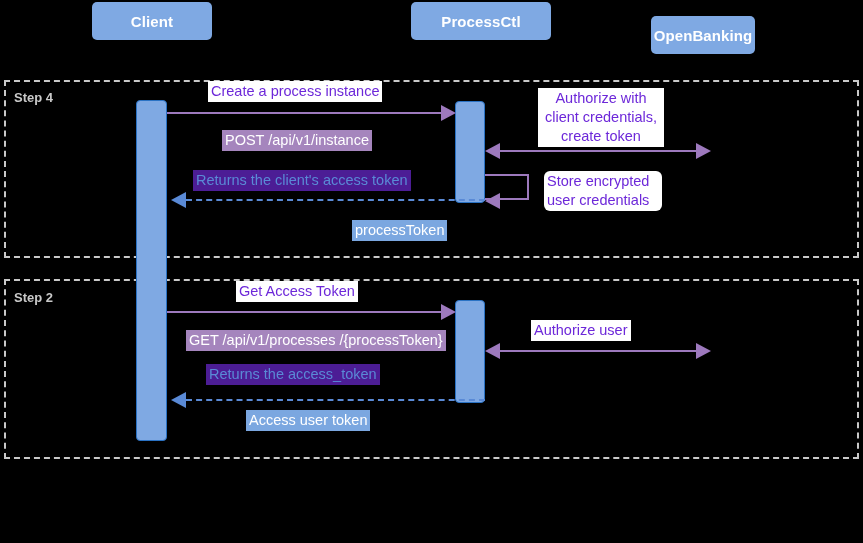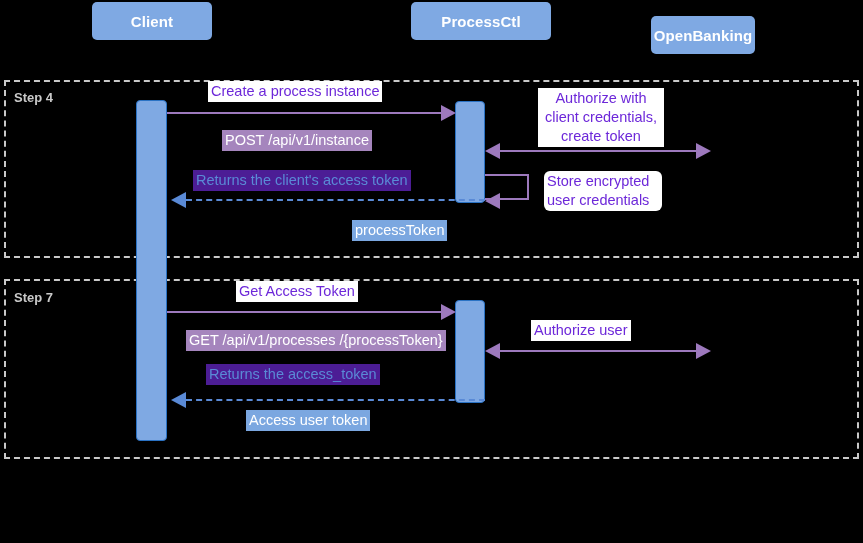--- a/index.html
+++ b/index.html
@@ -137,21 +137,21 @@
     <span>ProcessCtl</span>
   </div>
   <div class="participant" style="left:651px; top:16px; width:104px;">
     <span>OpenBanking</span>
   </div>
 
   <div class="step-frame" style="left:4px; top:80px; width:855px; height:178px;"></div>
   <div class="step-label" style="left:14px; top:90px;">Step 4</div>
 
   <div class="step-frame" style="left:4px; top:279px; width:855px; height:180px;"></div>
-  <div class="step-label" style="left:14px; top:290px;">Step 7</div>
+  <div class="step-label" style="left:14px; top:290px;">Step 2</div>
 
   <div class="activation" style="left:136px; top:100px; width:31px; height:341px;"></div>
   <div class="activation" style="left:455px; top:101px; width:30px; height:102px;"></div>
   <div class="activation" style="left:455px; top:300px; width:30px; height:103px;"></div>
 
   <div class="msg-label plain-purple" style="left:208px; top:81px;">Create a process instance</div>
   <div class="arrow-line" style="left:167px; top:112px; width:275px;"></div>
   <div class="arrow-head right-purple" style="left:441px; top:105px;"></div>
 
   <div class="msg-label badge-purple" style="left:222px; top:130px;">POST /api/v1/instance</div>

